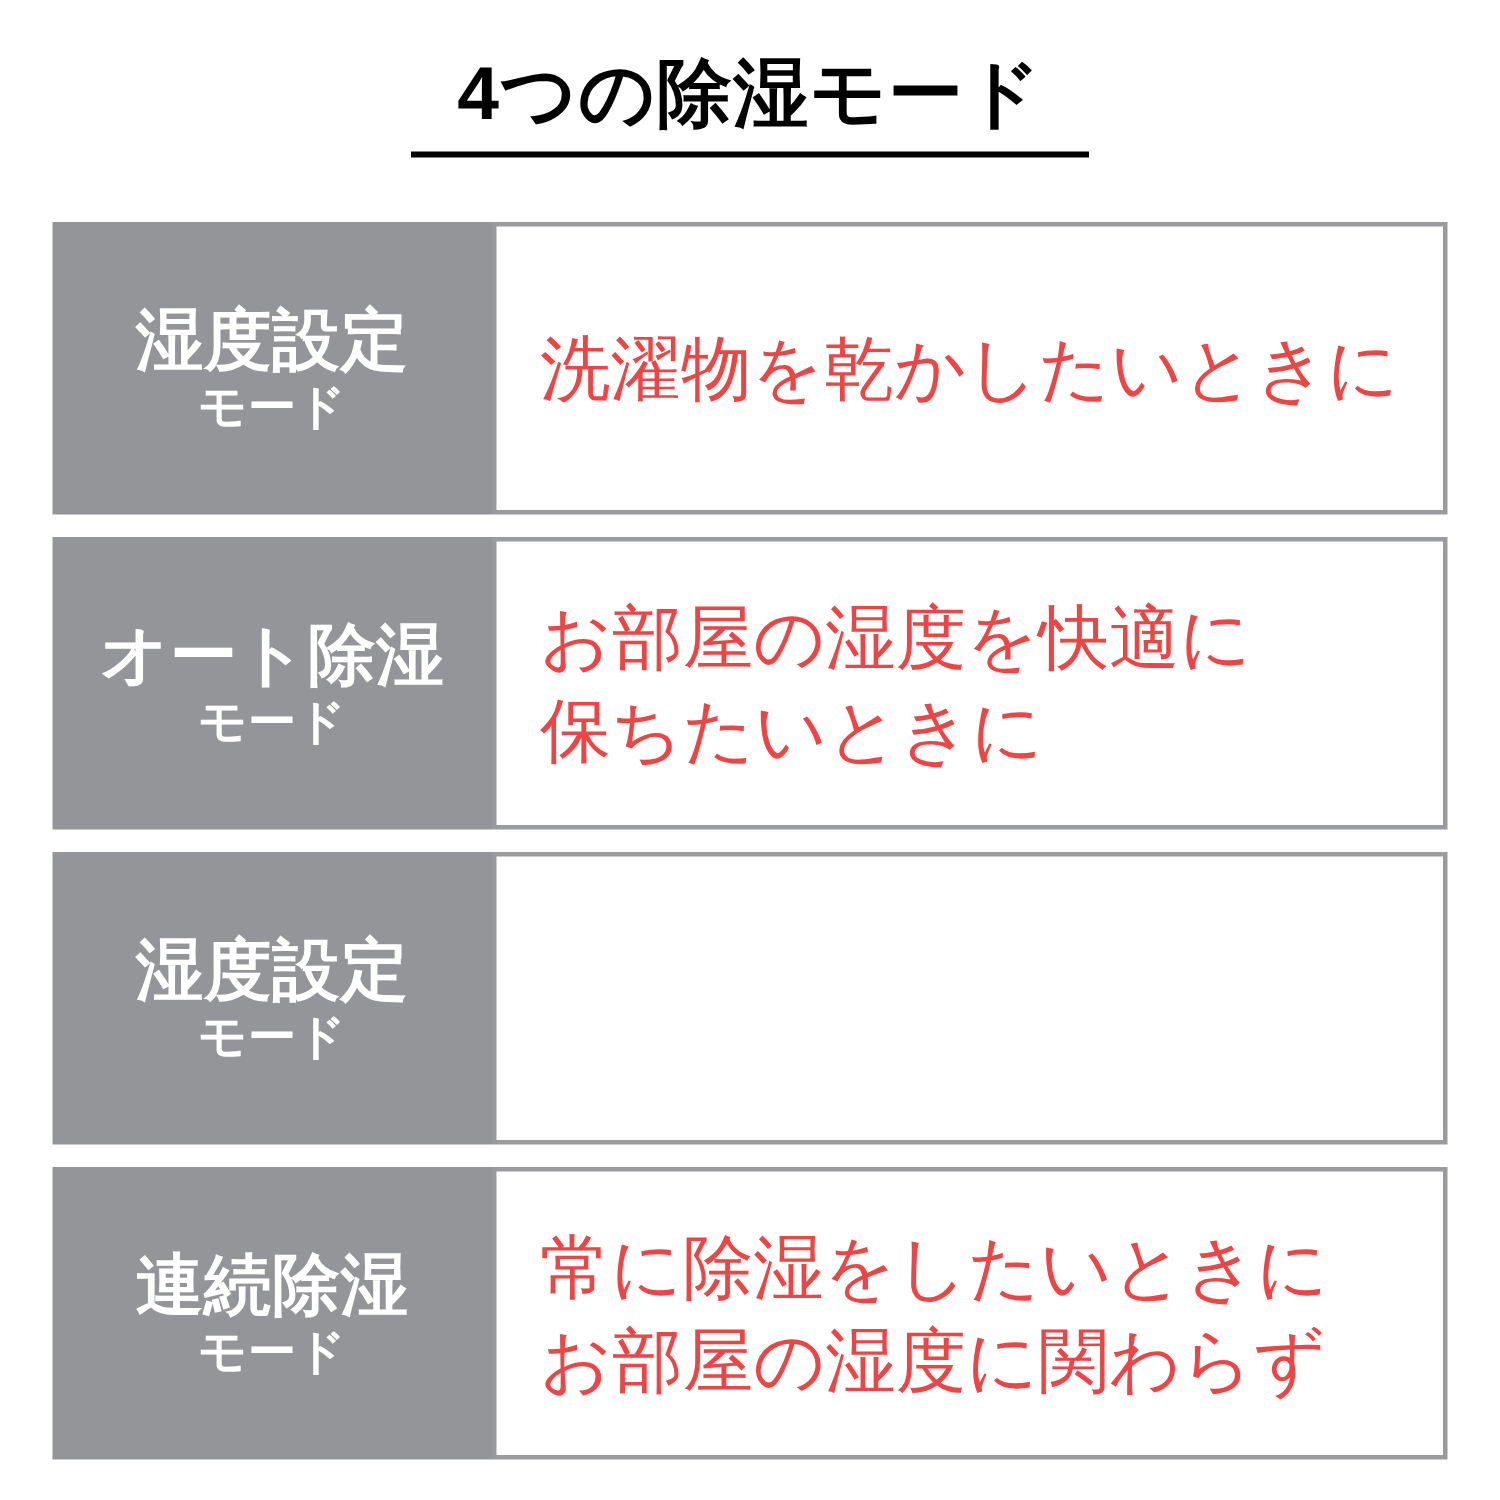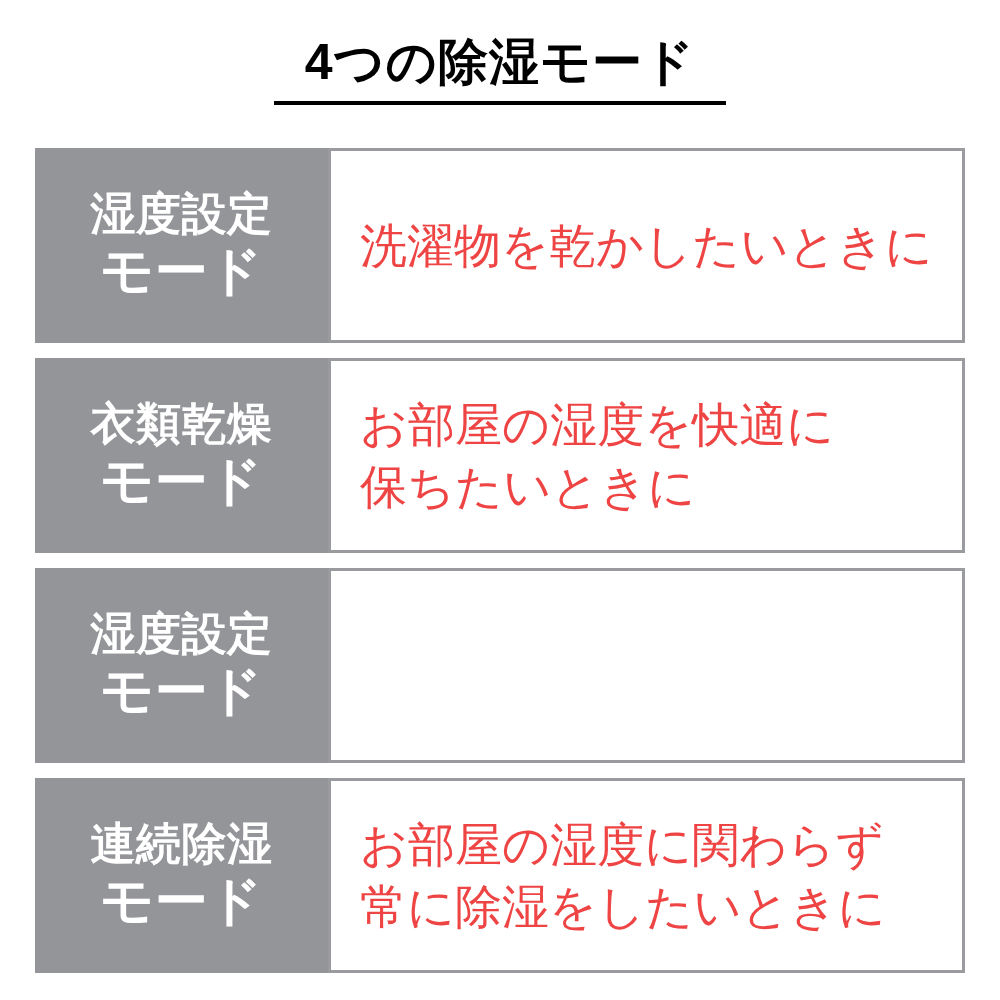--- a/index.html
+++ b/index.html
@@ -79,21 +79,21 @@
   .mode-label .line1 {
     display: block;
     font-size: 45px;
     font-weight: 700;
     line-height: 1.16;
     letter-spacing: 0.5px;
     white-space: nowrap;
   }
   .mode-label .line2 {
     display: block;
-    font-size: 53px;
+    font-size: 32px;
     font-weight: 700;
     line-height: 1.18;
     letter-spacing: 0.5px;
     white-space: nowrap;
   }
 
   .mode-desc {
     box-sizing: border-box;
     flex: 1 1 auto;
     background: #ffffff;
@@ -131,21 +131,21 @@
         <span class="line1">湿度設定</span>
         <span class="line2">モード</span>
       </div>
       <div class="mode-desc">
         <span class="dline">洗濯物を乾かしたいときに</span>
       </div>
     </div>
 
     <div class="mode-row">
       <div class="mode-label">
-        <span class="line1">衣類乾燥</span>
+        <span class="line1">オート除湿</span>
         <span class="line2">モード</span>
       </div>
       <div class="mode-desc">
         <span class="dline">お部屋の湿度を快適に</span>
         <span class="dline">保ちたいときに</span>
       </div>
     </div>
 
     <div class="mode-row">
       <div class="mode-label">
@@ -155,19 +155,19 @@
       <div class="mode-desc">
       </div>
     </div>
 
     <div class="mode-row">
       <div class="mode-label">
         <span class="line1">連続除湿</span>
         <span class="line2">モード</span>
       </div>
       <div class="mode-desc">
+        <span class="dline">常に除湿をしたいときに</span>
         <span class="dline">お部屋の湿度に関わらず</span>
-        <span class="dline">常に除湿をしたいときに</span>
       </div>
     </div>
 
   </div>
 </div>
 
 </body></html>

